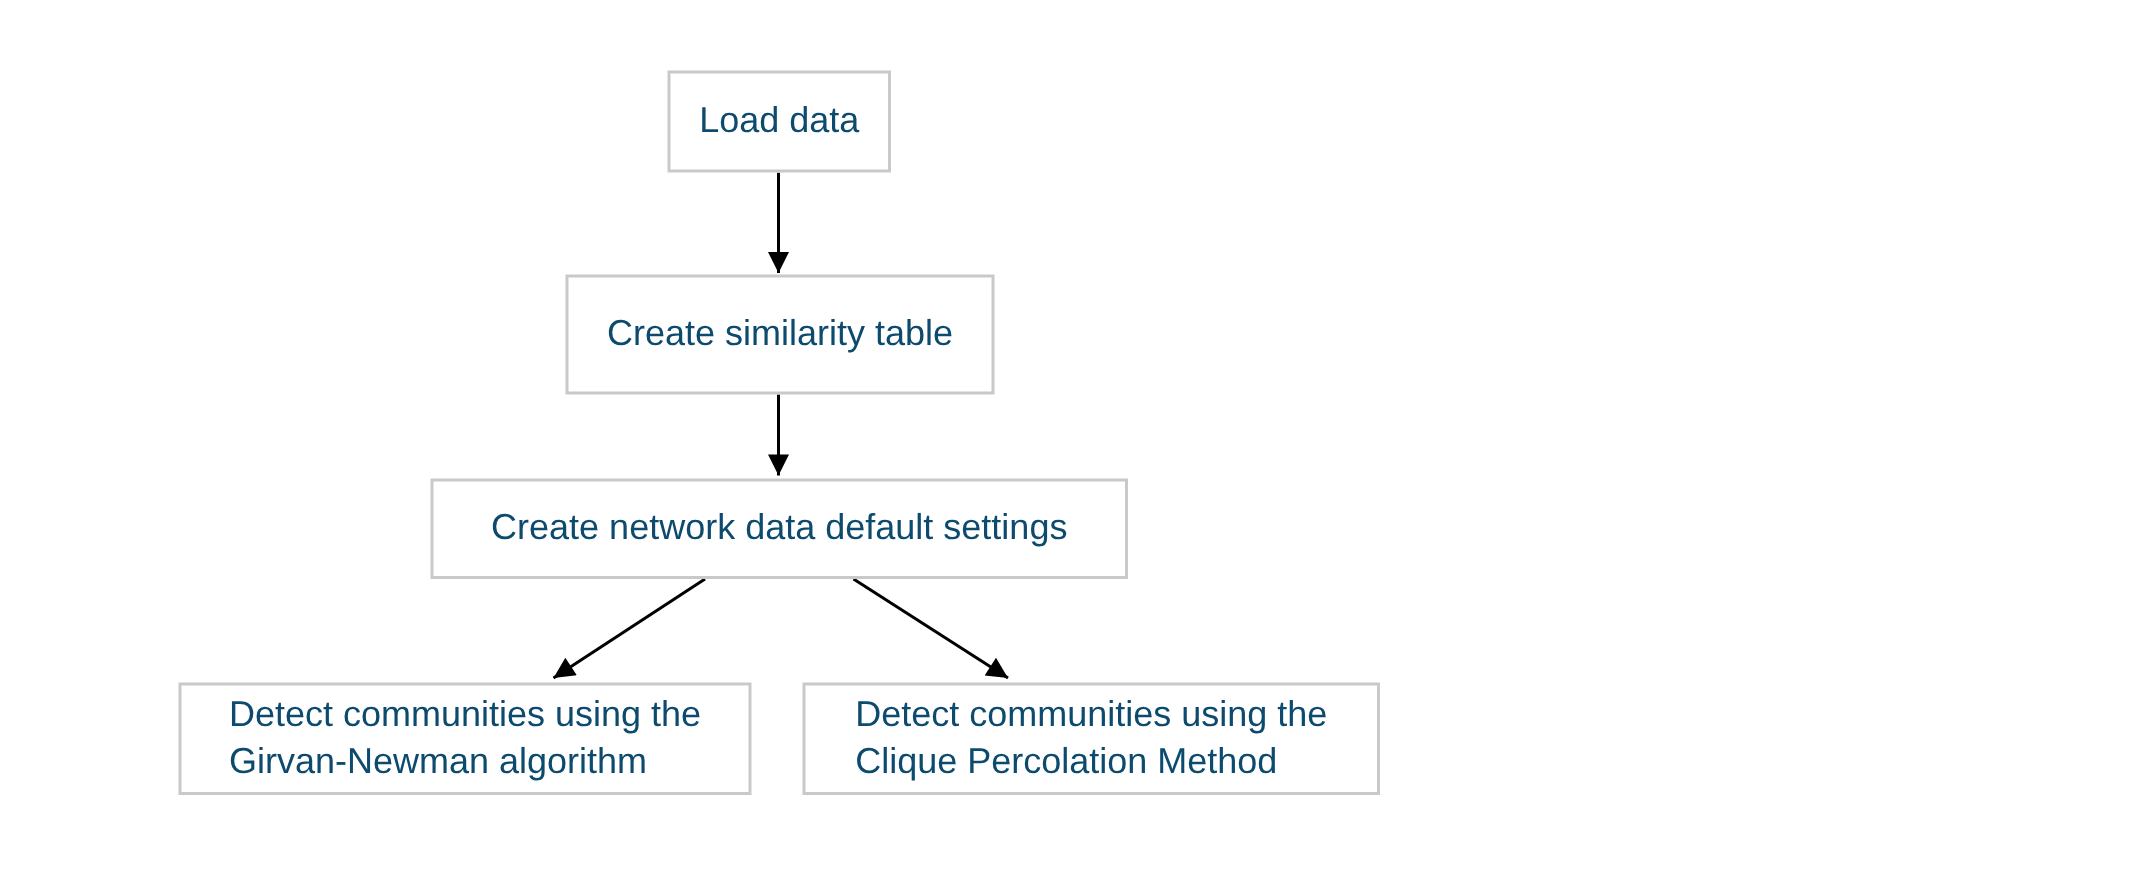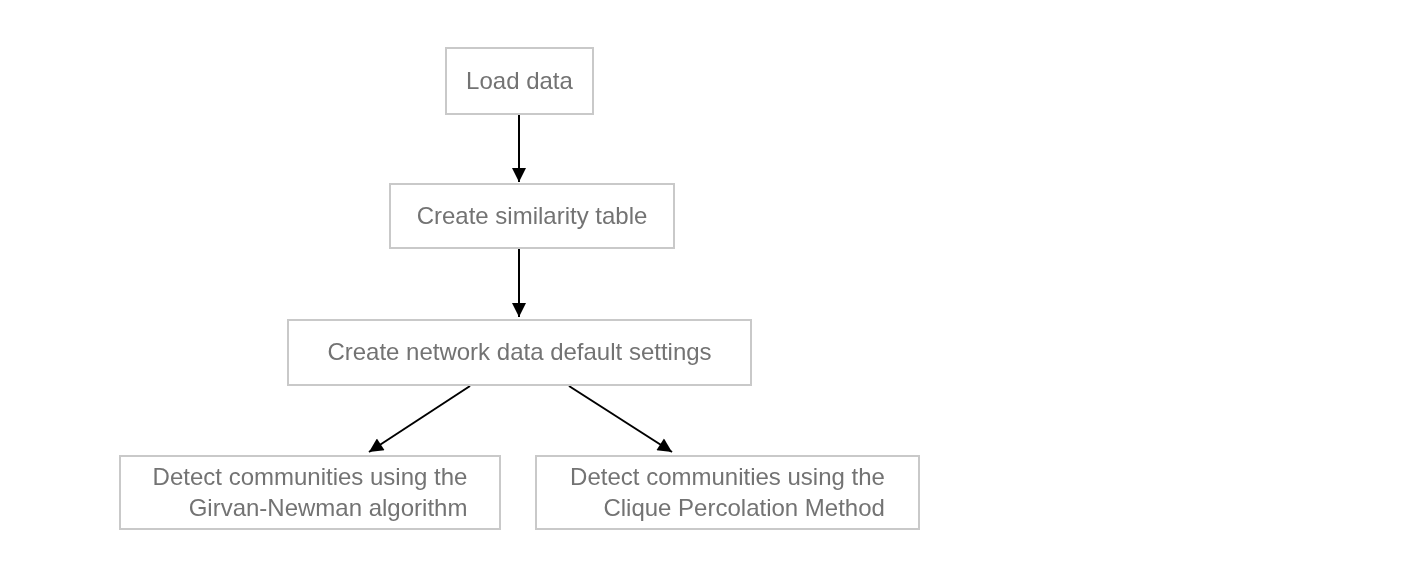--- a/index.html
+++ b/index.html
@@ -24,28 +24,28 @@
     pointer-events: none;
   }
   .node {
     position: absolute;
     box-sizing: border-box;
     background: #ffffff;
     border: 2px solid #c9c9c9;
     display: flex;
     align-items: center;
     justify-content: center;
-    text-align: right;
-    color: #737373;
+    text-align: left;
+    color: #0c4a6e;
     font-size: 24px;
     line-height: 1.28;
     white-space: pre-line;
   }
   .node-load-data               { left: 445px; top: 47px;  width: 149px; height: 68px; }
-  .node-create-similarity-table { left: 377px; top: 183px; width: 286px; height: 66px; margin-left: 12px; }
+  .node-create-similarity-table { left: 377px; top: 183px; width: 286px; height: 80px; }
   .node-create-network          { left: 287px; top: 319px; width: 465px; height: 67px; }
   .node-detect-girvan-newman    { left: 119px; top: 455px; width: 382px; height: 75px; }
   .node-detect-clique           { left: 535px; top: 455px; width: 385px; height: 75px; }
 </style>
 </head>
 <body>
 
 <div class="canvas">
 
   <svg class="connector-layer" viewBox="0 0 1425 580" xmlns="http://www.w3.org/2000/svg">

